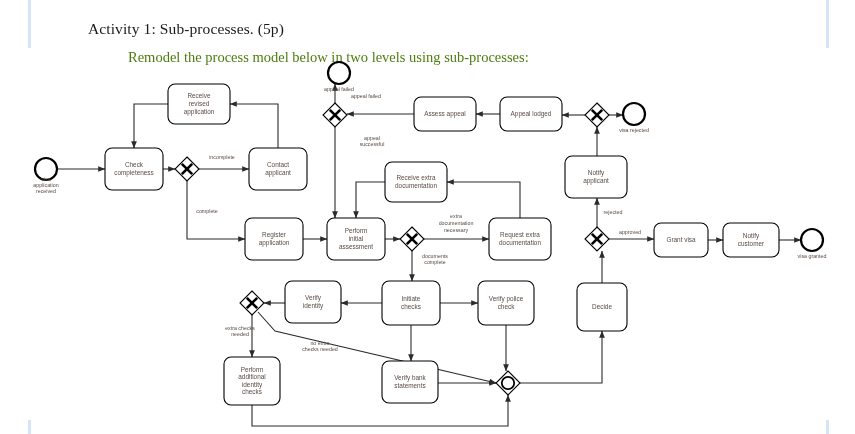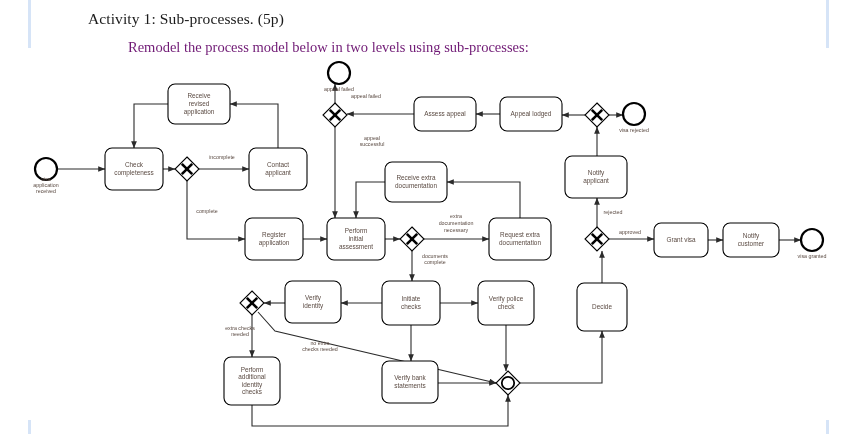--- a/index.html
+++ b/index.html
@@ -20,34 +20,34 @@
     background: #d6e4f7;
   }
   #margin-left  { left: 28px;  top: 0px;   width: 3px; height: 48px; }
   #margin-right { left: 826px; top: 0px;   width: 3px; height: 48px; }
   #margin-left-b  { left: 28px;  top: 420px; width: 3px; height: 14px; }
   #margin-right-b { left: 826px; top: 420px; width: 3px; height: 14px; }
 
   .heading-block {
     position: absolute;
     left: 88px;
-    top: 10px;
+    top: 20px;
     width: 700px;
   }
   .h-title {
     font-family: "Liberation Serif", serif;
     font-size: 15.5px;
     color: #1a1a1a;
     letter-spacing: 0.1px;
     white-space: nowrap;
   }
   .h-sub {
     font-family: "Liberation Serif", serif;
     font-size: 14.5px;
-    color: #701a75;
+    color: #4d7c0f;
     margin-top: 11px;
     margin-left: 40px;
     white-space: nowrap;
   }
 
   #diagram {
     position: absolute;
     left: 0;
     top: 48px;
     width: 855px;

